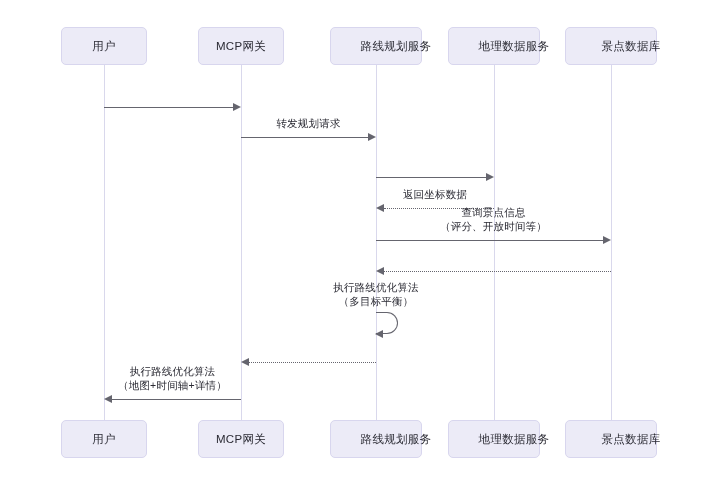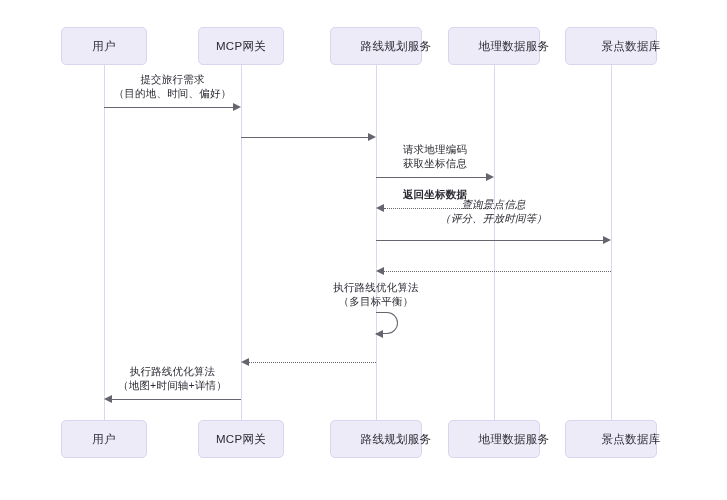--- a/index.html
+++ b/index.html
@@ -121,38 +121,35 @@
   <div class="participant-box wide" style="left:330px; top:420px;">
     <span>路线规划服务</span>
   </div>
   <div class="participant-box wide" style="left:448px; top:420px;">
     <span>地理数据服务</span>
   </div>
   <div class="participant-box wide" style="left:565px; top:420px;">
     <span>景点数据库</span>
   </div>
 
-  <div class="msg-label" style="left:104px; top:72px; width:137px;">提交旅行需求
-（目的地、时间、偏好）</div>
   <div class="msg-line" style="left:104px; top:107px; width:129px;"></div>
   <div class="arrow-head right" style="left:233px; top:102.5px;"></div>
 
+  <div class="msg-label" style="left:241px; top:116px; width:135px;">转发规划请求</div>
   <div class="msg-line" style="left:241px; top:137px; width:127px;"></div>
   <div class="arrow-head right" style="left:368px; top:132.5px;"></div>
 
-  <div class="msg-label" style="left:376px; top:142px; width:118px;">请求地理编码
-获取坐标信息</div>
   <div class="msg-line" style="left:376px; top:177px; width:110px;"></div>
   <div class="arrow-head right" style="left:486px; top:172.5px;"></div>
 
-  <div class="msg-label" style="left:376px; top:187px; width:118px;font-weight:bold;">返回坐标数据</div>
+  <div class="msg-label" style="left:376px; top:187px; width:118px;">返回坐标数据</div>
   <div class="msg-line dotted" style="left:384px; top:208px; width:110px;"></div>
   <div class="arrow-head left" style="left:376px; top:203.5px;"></div>
 
-  <div class="msg-label" style="left:376px; top:197px; width:235px;font-style:italic;">查询景点信息
+  <div class="msg-label" style="left:376px; top:205px; width:235px;">查询景点信息
 （评分、开放时间等）</div>
   <div class="msg-line" style="left:376px; top:240px; width:227px;"></div>
   <div class="arrow-head right" style="left:603px; top:235.5px;"></div>
 
   <div class="msg-line dotted" style="left:384px; top:271px; width:227px;"></div>
   <div class="arrow-head left" style="left:376px; top:266.5px;"></div>
 
   <div class="msg-label" style="left:306px; top:280px; width:140px; ">执行路线优化算法
 （多目标平衡）</div>
   <div class="self-loop" style="left:376px; top:312px;"></div>

